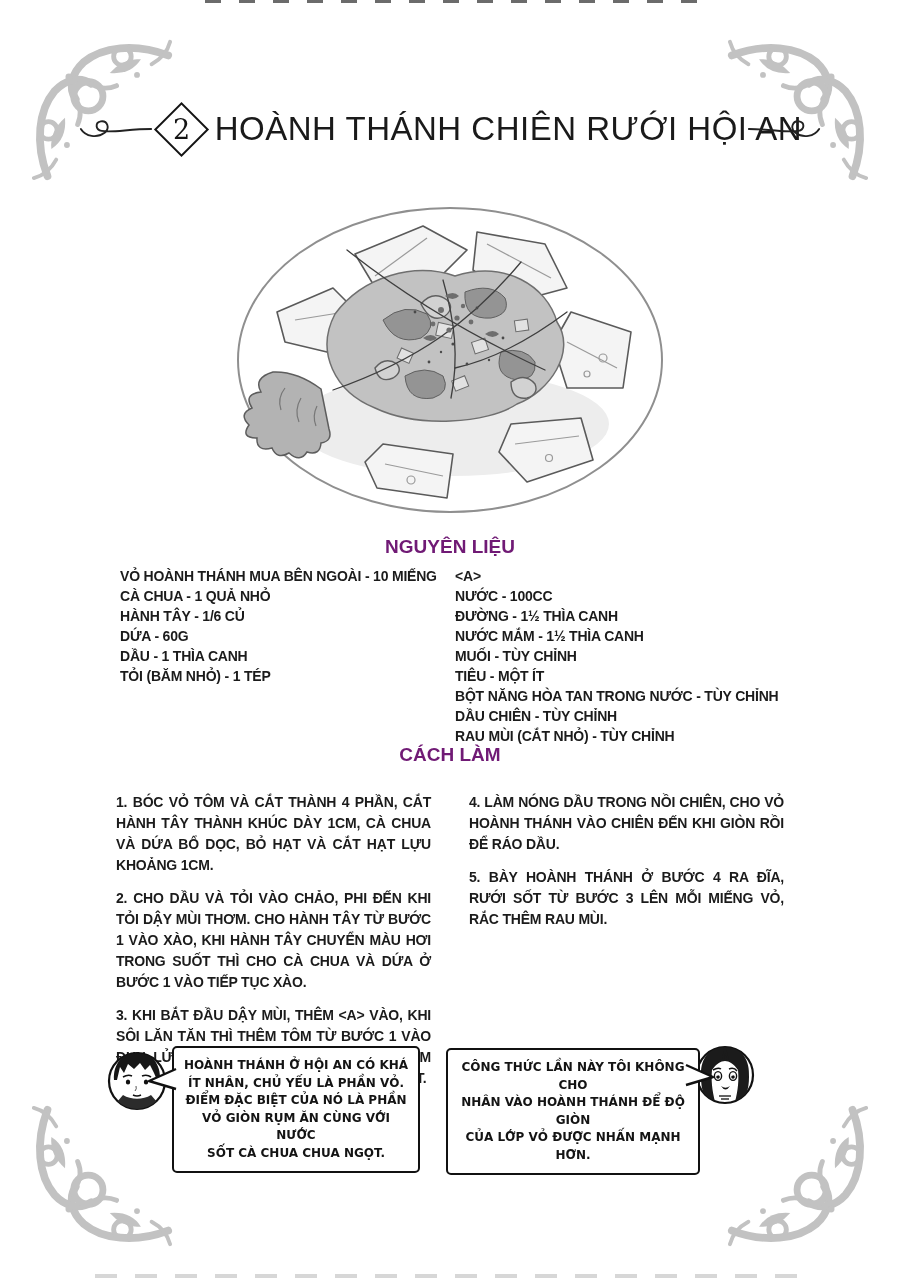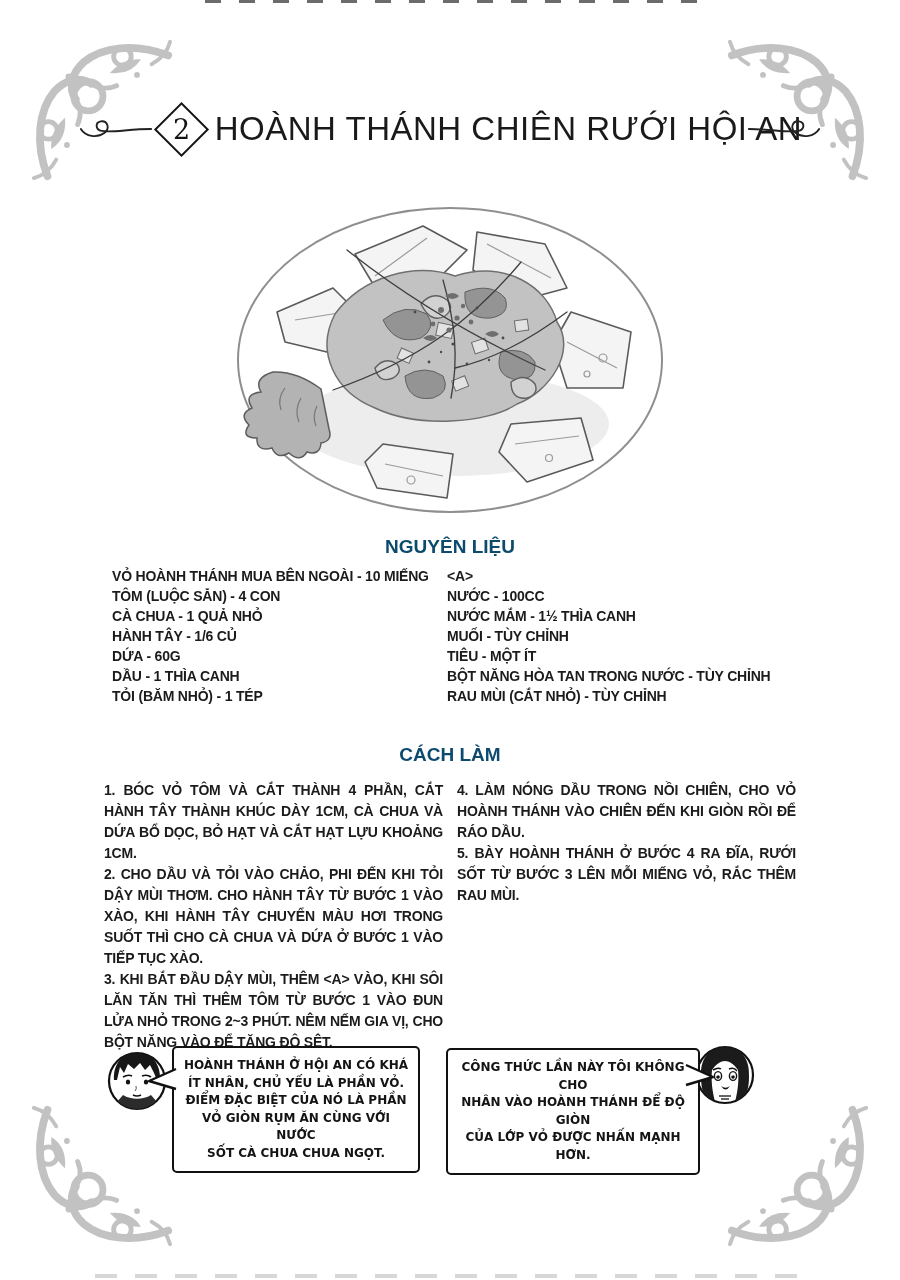--- a/index.html
+++ b/index.html
@@ -31,36 +31,36 @@
   .diamond span{transform:rotate(-45deg);font-family:"DejaVu Serif",serif;font-size:27px;line-height:1;color:#141414;}
   h1.title{margin:0;font-size:33px;font-weight:400;letter-spacing:.5px;color:#1a1a1a;
     white-space:nowrap;position:relative;z-index:1;}
 
   
   .plate-figure{position:absolute;top:192px;left:50%;transform:translateX(-50%);
     width:470px;height:330px;}
 
   
   .sec-heading{position:absolute;left:0;width:100%;text-align:center;margin:0;
-    font-size:19px;font-weight:700;letter-spacing:0;color:#0c4a6e;}
+    font-size:19px;font-weight:700;letter-spacing:0;color:#701a75;}
   .sec-heading.ingredients{top:536px;}
   .sec-heading.method{top:744px;text-align:center;}
 
   
   .ing-cols{position:absolute;top:566px;left:112px;width:676px;display:flex;}
   .ing-col{list-style:none;margin:0;padding:0;}
   .ing-col.left{width:335px;}
   .ing-col.right{width:341px;}
   .ing-col li{font-size:14px;font-weight:700;line-height:20px;letter-spacing:-.2px;
-    white-space:nowrap;color:#1b1b1b;}
+    white-space:nowrap;color:#1b1b1b;margin-left:8px;}
 
   
   .step-cols{position:absolute;top:780px;left:104px;width:692px;display:flex;gap:14px;}
   .step-col{width:339px;}
-  .step-col p{margin:0;font-size:14px;font-weight:700;line-height:21px;letter-spacing:-.2px;
+  .step-col p{margin:12px;font-size:14px;font-weight:700;line-height:21px;letter-spacing:-.2px;
     text-align:justify;color:#1b1b1b;}
 
   
   .note-face{position:absolute;width:62px;height:62px;}
   .note-face.male{left:106px;top:1050px;}
   .note-face.female{left:694px;top:1044px;}
   .note-bubble{position:absolute;box-sizing:border-box;background:#fff;border:2.5px solid #111;
     border-radius:5px;padding:9px 8px;font-family:"DejaVu Sans",sans-serif;font-weight:700;
     font-size:12px;line-height:17.5px;text-align:center;white-space:pre-line;color:#141414;z-index:1;}
   .note-bubble.left{left:172px;top:1046px;width:248px;min-height:104px;}
@@ -245,34 +245,35 @@
         <circle cx="238" cy="152" r="1.6"></circle>
       <circle cx="226" cy="160" r="1.2"></circle>
         <circle cx="274" cy="168" r="1.2"></circle>
     </g>
   </svg>
 
   <h2 class="sec-heading ingredients">NGUYÊN LIỆU</h2>
   <div class="ing-cols">
     <ul class="ing-col left">
       <li>VỎ HOÀNH THÁNH MUA BÊN NGOÀI - 10 MIẾNG</li>
-      <li>TÔM (LUỘC SẴN) - 4 CON</li>
       <li>CÀ CHUA - 1 QUẢ NHỎ</li>
       <li>HÀNH TÂY - 1/6 CỦ</li>
       <li>DỨA - 60G</li>
       <li>DẦU - 1 THÌA CANH</li>
       <li>TỎI (BĂM NHỎ) - 1 TÉP</li>
     </ul>
     <ul class="ing-col right">
       <li>&lt;A&gt;</li>
       <li>NƯỚC - 100CC</li>
+      <li>ĐƯỜNG - 1½ THÌA CANH</li>
       <li>NƯỚC MẮM - 1½ THÌA CANH</li>
       <li>MUỐI - TÙY CHỈNH</li>
       <li>TIÊU - MỘT ÍT</li>
       <li>BỘT NĂNG HÒA TAN TRONG NƯỚC - TÙY CHỈNH</li>
+      <li>DẦU CHIÊN - TÙY CHỈNH</li>
       <li>RAU MÙI (CẮT NHỎ) - TÙY CHỈNH</li>
     </ul>
   </div>
 
   <h2 class="sec-heading method">CÁCH LÀM</h2>
   <div class="step-cols">
     <div class="step-col">
       <p>1. BÓC VỎ TÔM VÀ CẮT THÀNH 4 PHẦN, CẮT HÀNH TÂY THÀNH KHÚC DÀY 1CM, CÀ CHUA VÀ DỨA BỔ DỌC, BỎ HẠT VÀ CẮT HẠT LỰU KHOẢNG 1CM.</p>
       <p>2. CHO DẦU VÀ TỎI VÀO CHẢO, PHI ĐẾN KHI TỎI DẬY MÙI THƠM. CHO HÀNH TÂY TỪ BƯỚC 1 VÀO XÀO, KHI HÀNH TÂY CHUYỂN MÀU HƠI TRONG SUỐT THÌ CHO CÀ CHUA VÀ DỨA Ở BƯỚC 1 VÀO TIẾP TỤC XÀO.</p>
       <p>3. KHI BẮT ĐẦU DẬY MÙI, THÊM &lt;A&gt; VÀO, KHI SÔI LĂN TĂN THÌ THÊM TÔM TỪ BƯỚC 1 VÀO ĐUN LỬA NHỎ TRONG 2~3 PHÚT. NÊM NẾM GIA VỊ, CHO BỘT NĂNG VÀO ĐỂ TĂNG ĐỘ SỆT.</p>

